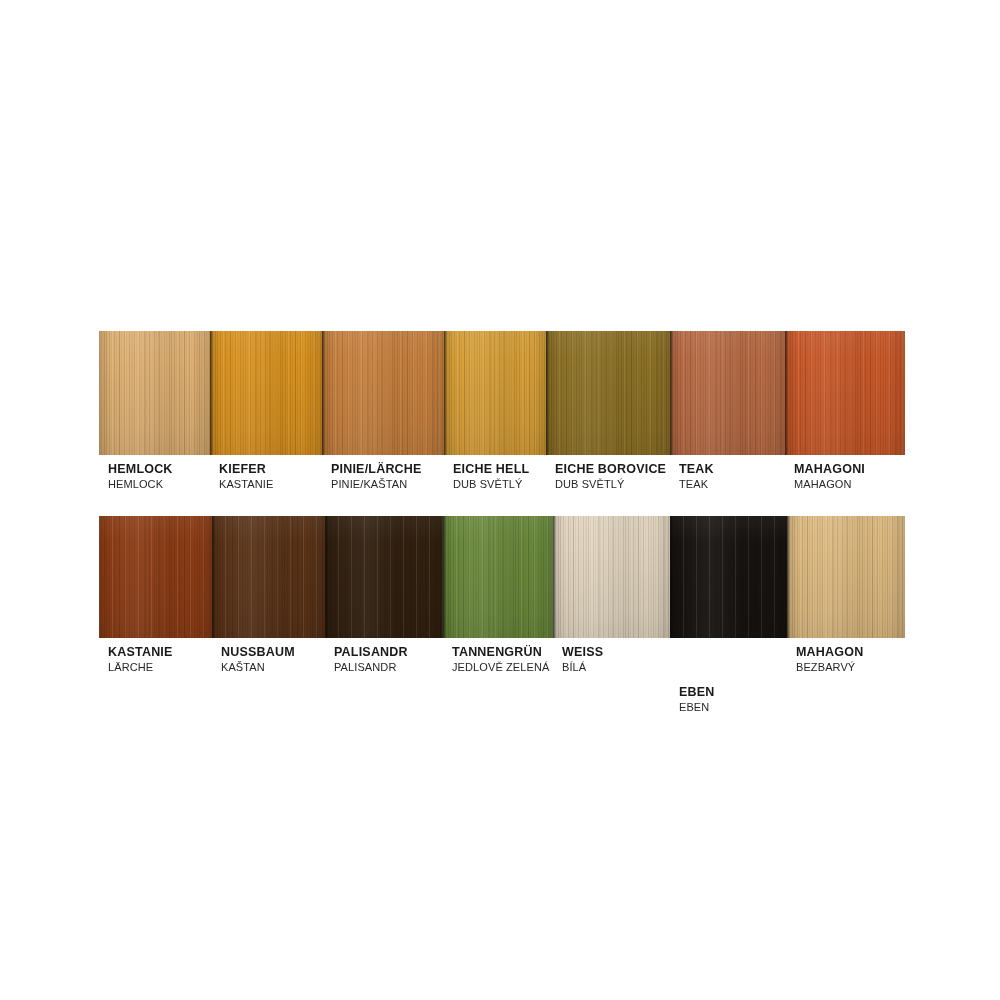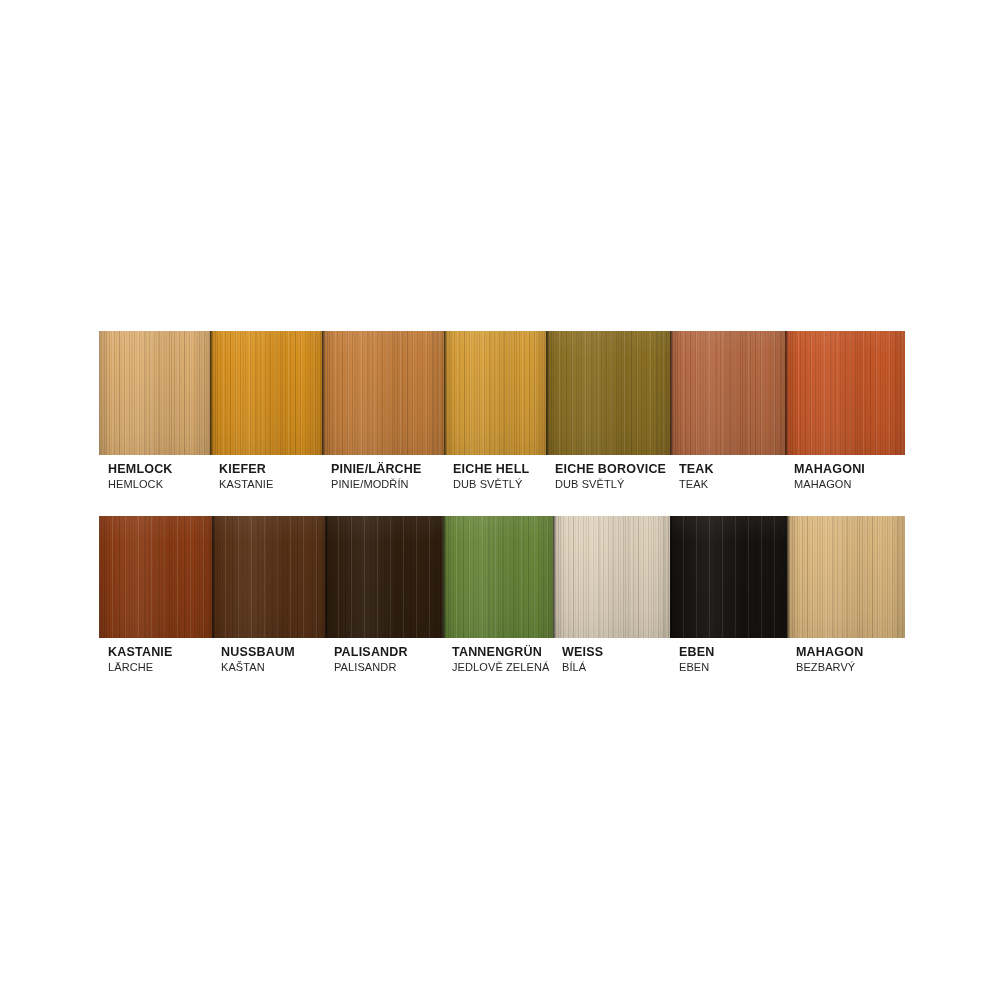--- a/index.html
+++ b/index.html
@@ -191,21 +191,21 @@
         <div class="label-cell" style="width: 111px;">
           <div class="label-de">HEMLOCK</div>
           <div class="label-cz">HEMLOCK</div>
         </div>
         <div class="label-cell" style="width: 112px;">
           <div class="label-de">KIEFER</div>
           <div class="label-cz">KASTANIE</div>
         </div>
         <div class="label-cell" style="width: 122px;">
           <div class="label-de">PINIE/LÄRCHE</div>
-          <div class="label-cz">PINIE/MODŘÍN</div>
+          <div class="label-cz">PINIE/KAŠTAN</div>
         </div>
         <div class="label-cell" style="width: 102px;">
           <div class="label-de">EICHE HELL</div>
           <div class="label-cz">DUB SVĚTLÝ</div>
         </div>
         <div class="label-cell" style="width: 124px;">
           <div class="label-de">EICHE BOROVICE</div>
           <div class="label-cz">DUB SVĚTLÝ</div>
         </div>
         <div class="label-cell" style="width: 115px;">
@@ -279,21 +279,21 @@
           <div class="label-cz">PALISANDR</div>
         </div>
         <div class="label-cell" style="width: 110px;">
           <div class="label-de">TANNENGRÜN</div>
           <div class="label-cz">JEDLOVĚ ZELENÁ</div>
         </div>
         <div class="label-cell" style="width: 117px;">
           <div class="label-de">WEISS</div>
           <div class="label-cz">BÍLÁ</div>
         </div>
-        <div class="label-cell" style="width: 117px;">
+        <div class="label-cell" style="width: 117px; margin-top: 40px;">
           <div class="label-de">EBEN</div>
           <div class="label-cz">EBEN</div>
         </div>
         <div class="label-cell" style="width: 118px;">
           <div class="label-de">MAHAGON</div>
           <div class="label-cz">BEZBARVÝ</div>
         </div>
       </div>
   </div>
 

